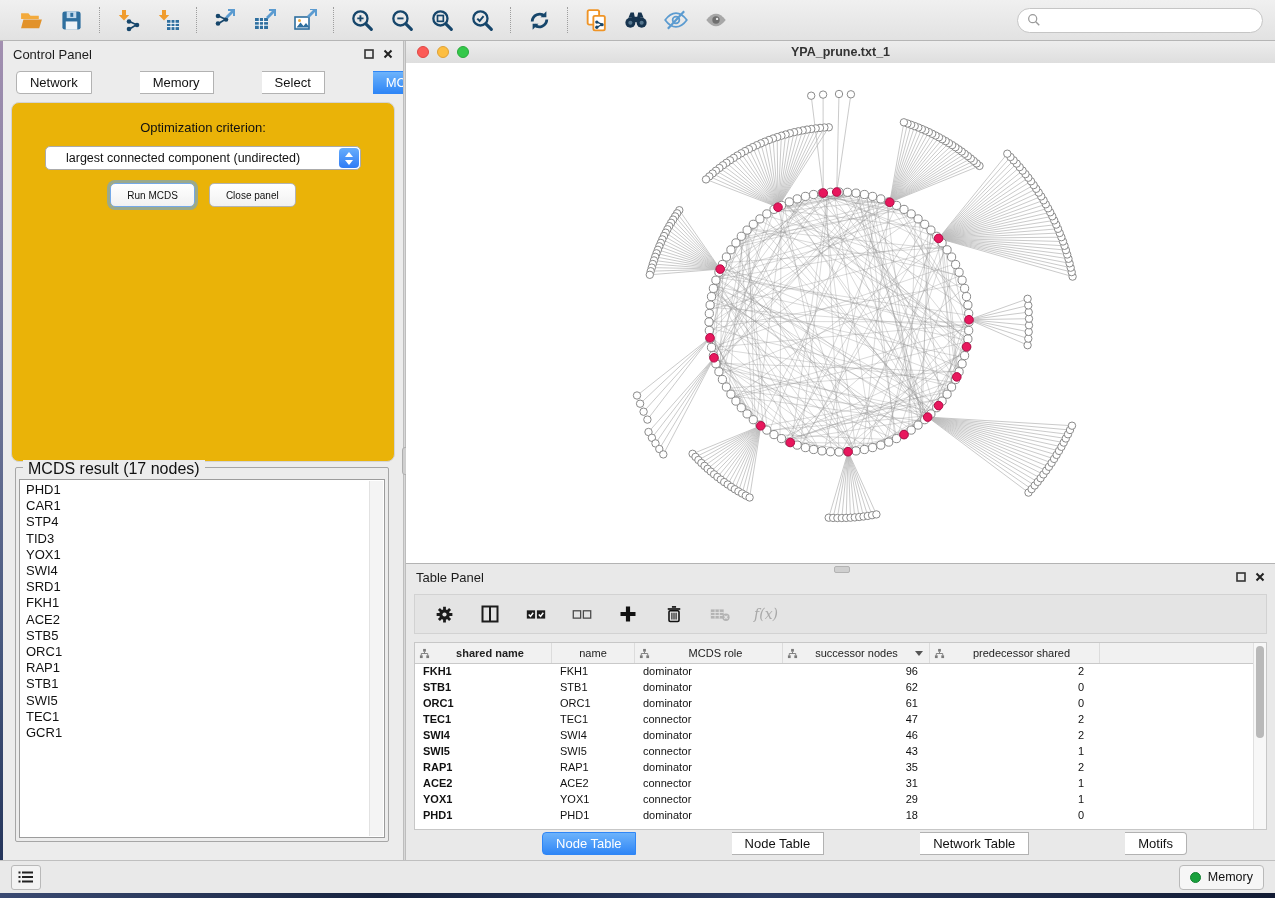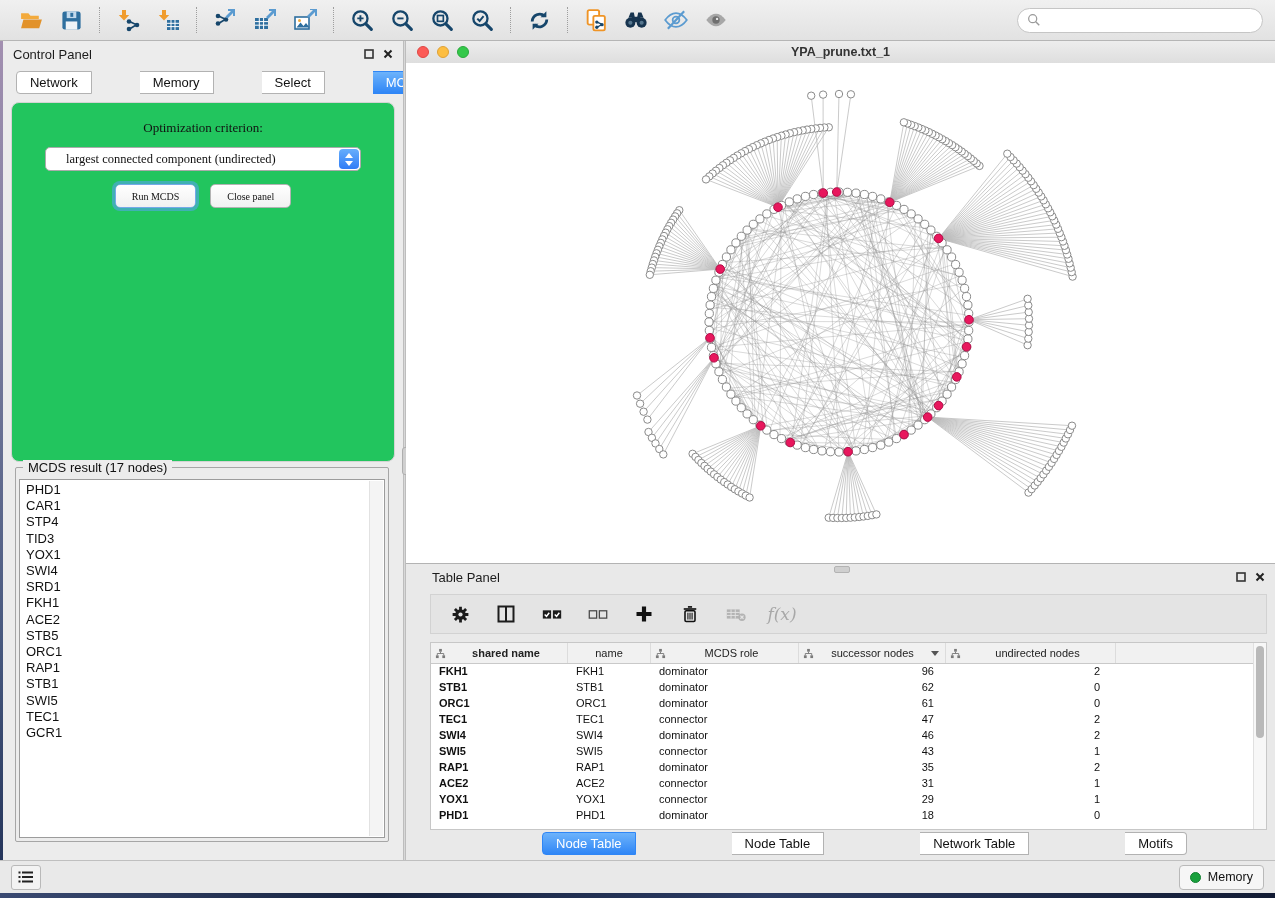--- a/index.html
+++ b/index.html
@@ -25,35 +25,35 @@
   #control-panel{position:absolute;left:3px;top:41px;width:400px;bottom:38px;background:#ececec;box-sizing:border-box;}
   .panel-header{height:26px;display:flex;align-items:center;padding:0 10px;}
   .panel-title{font-size:13px;color:#1c1c1c;}
   .win-btns{margin-left:auto;display:flex;gap:9px;align-items:center;}
   .cp-tabs{display:flex;justify-content:center;margin-top:4px;}
   .tab{height:21px;padding:0 13px;font-size:13px;background:#fff;border:1px solid #b2b2b2;border-left:none;
     display:flex;align-items:center;color:#111;margin-left:48px;}
   .tab:first-child{border-left:1px solid #b2b2b2;border-radius:4px 0 0 4px;}
   .tab:last-child{border-radius:0 4px 4px 0;}
   .tab.active{background:linear-gradient(#6db3fb,#2f86f6);border-color:#2f86f6;color:#fff;}
-  .cp-box{margin:8px 8px 0;background:#22c55e;border:1px solid #d4d4d4;border-radius:8px;
-    height:360px;box-sizing:border-box;padding-top:17px;font-family:Liberation Serif, serif;}
+  .cp-box{margin:8px 8px 0;background:#eab308;border:1px solid #d4d4d4;border-radius:8px;
+    height:360px;box-sizing:border-box;padding-top:17px;}
   .opt-label{text-align:center;font-size:13px;}
   .dropdown{margin:11px auto 0;width:316px;height:24px;background:#fff;border:1px solid #ababab;border-radius:5px;
     display:flex;align-items:center;position:relative;padding-left:20px;box-sizing:border-box;font-size:12.5px;}
   .dd-stepper{position:absolute;right:1px;top:1px;bottom:1px;width:20px;border-radius:4px;
     background:linear-gradient(#67aefc,#2f7cf6);display:flex;flex-direction:column;align-items:center;justify-content:center;gap:3px;}
   .chev-up{width:0;height:0;border-left:4px solid transparent;border-right:4px solid transparent;border-bottom:5px solid #fff;}
   .chev-down{width:0;height:0;border-left:4px solid transparent;border-right:4px solid transparent;border-top:5px solid #fff;}
   .cp-buttons{display:flex;justify-content:center;gap:14px;margin-top:13px;}
   .btn{height:22px;padding:0 16px;background:linear-gradient(#ffffff,#f1f1f1);border:1px solid #b3b3b3;
     border-radius:5px;font-size:10px;display:flex;align-items:center;}
   .btn.focused{box-shadow:0 0 0 3px rgba(90,160,250,.55);border-color:#74a9e8;}
   .groupbox{position:absolute;left:12px;width:372px;top:426px;height:373px;border:1px solid #a6a6a6;border-radius:2px;}
-  .groupbox-title{position:absolute;top:-8px;left:7px;background:#ececec;padding:0 5px;font-size:13px;}
+  .groupbox-title{position:absolute;top:-8px;left:7px;background:#ececec;padding:0 5px;font-size:16px;}
   .mcds-list{position:absolute;left:3px;right:3px;top:11px;bottom:3px;background:#fff;border:1px solid #9c9c9c;
     overflow:hidden;font-size:13px;line-height:16.2px;padding:2px 0 0 6px;box-sizing:border-box;}
   .list-scroll{position:absolute;top:1px;bottom:1px;right:1px;width:13px;background:#f4f4f4;border-left:1px solid #e2e2e2;}
   
   #splitter-v{position:absolute;left:403px;top:41px;bottom:38px;width:3px;background:#d8d8d8;
     border-left:1px solid #bdbdbd;border-right:1px solid #bdbdbd;box-sizing:border-box;}
   #splitter-v .handle{position:absolute;top:406px;left:-2px;width:6px;height:26px;background:#cfcfcf;
     border:1px solid #aeaeae;border-radius:3px;}
   
   #right{position:absolute;left:406px;right:0;top:41px;bottom:38px;}
@@ -61,27 +61,27 @@
   .nw-titlebar{height:22px;background:linear-gradient(#ededed,#dedede);border-bottom:1px solid #c2c2c2;
     position:relative;display:flex;align-items:center;}
   .traffic{display:flex;gap:8px;margin-left:11px;z-index:2;}
   .light{width:12px;height:12px;border-radius:50%;box-sizing:border-box;}
   .light.red{background:#fc5b57;border:1px solid #df4744;}
   .light.yellow{background:#fdbe41;border:1px solid #dfa136;}
   .light.green{background:#34c84a;border:1px solid #2aa93c;}
   .nw-title{position:absolute;left:0;right:0;text-align:center;font-size:12.5px;font-weight:bold;color:#333;}
   .nw-canvas{position:absolute;top:22px;left:0;right:0;bottom:0;background:#fff;overflow:hidden;}
   
-  #table-panel{position:absolute;top:522px;left:0;right:0;bottom:0;background:#e9e9e9;border-top:1px solid #b3b3b3;padding-left:16px;}
+  #table-panel{position:absolute;top:522px;left:0;right:0;bottom:0;background:#e9e9e9;border-top:1px solid #b3b3b3;}
   #table-panel .grab{position:absolute;top:2px;left:50%;margin-left:-7px;width:14px;height:5px;background:#cfcfcf;
      border:1px solid #b3b3b3;border-radius:2px;}
   .tp-toolbar{margin:4px 8px 0;height:40px;background:#e4e4e4;border:1px solid #d2d2d2;
     display:flex;align-items:center;gap:20px;padding:0 16px;box-sizing:border-box;}
   .tp-tool{display:flex;align-items:center;justify-content:center;width:26px;height:28px;}
-  .fx-label{font-family:"DejaVu Serif",serif;font-style:italic;font-size:17px;color:#a8a8a8;}
+  .fx-label{font-family:"DejaVu Serif",serif;font-style:italic;font-size:14px;color:#a8a8a8;}
   .tp-table{margin:8px 8px 0;background:#fff;border:1px solid #c7c7c7;position:relative;height:188px;box-sizing:border-box;overflow:hidden;}
   .thead{display:flex;height:20px;background:#f1f1f1;border-bottom:1px solid #c9c9c9;}
   .th{display:flex;align-items:center;font-size:11px;color:#222;border-right:1px solid #dcdcdc;box-sizing:border-box;padding:0 4px;gap:3px;}
   .th .lbl{flex:1;text-align:center;}
   .sort-arrow{width:0;height:0;border-left:4px solid transparent;border-right:4px solid transparent;border-top:5px solid #555;margin-right:2px;}
   .tbody{position:absolute;top:20px;left:0;right:12px;bottom:0;}
   .tr{display:flex;height:16px;align-items:center;}
   .td{font-size:11px;box-sizing:border-box;white-space:nowrap;overflow:hidden;}
   .c0{width:137px;font-weight:bold;} .c1{width:83px;} .c2{width:148px;} .c3{width:147px;} .c4{width:170px;}
   .td.c0,.td.c1,.td.c2{padding-left:8px;}
@@ -1109,21 +1109,21 @@
             <span class="lbl">successor nodes</span>
             <span class="sort-arrow"></span>
           </div>
           <div class="th c4">
             <svg width="11" height="11" viewBox="0 0 12 12">
               <path d="M6 4v2M2.5 8V6h7v2" stroke="#7a7a7a" fill="none"></path>
               <rect x="4.5" y="1" width="3" height="3" fill="#7a7a7a"></rect>
               <rect x="1" y="8" width="3" height="3" fill="#7a7a7a"></rect>
               <rect x="8" y="8" width="3" height="3" fill="#7a7a7a"></rect>
             </svg>
-            <span class="lbl">undirected nodes</span>
+            <span class="lbl">predecessor shared</span>
           </div>
         </div>
       <div class="tbody">
           <div class="tr">
             <div class="td c0">FKH1</div>
             <div class="td c1">FKH1</div>
             <div class="td c2">dominator</div>
             <div class="td c3">96</div>
             <div class="td c4">2</div>
           </div>

